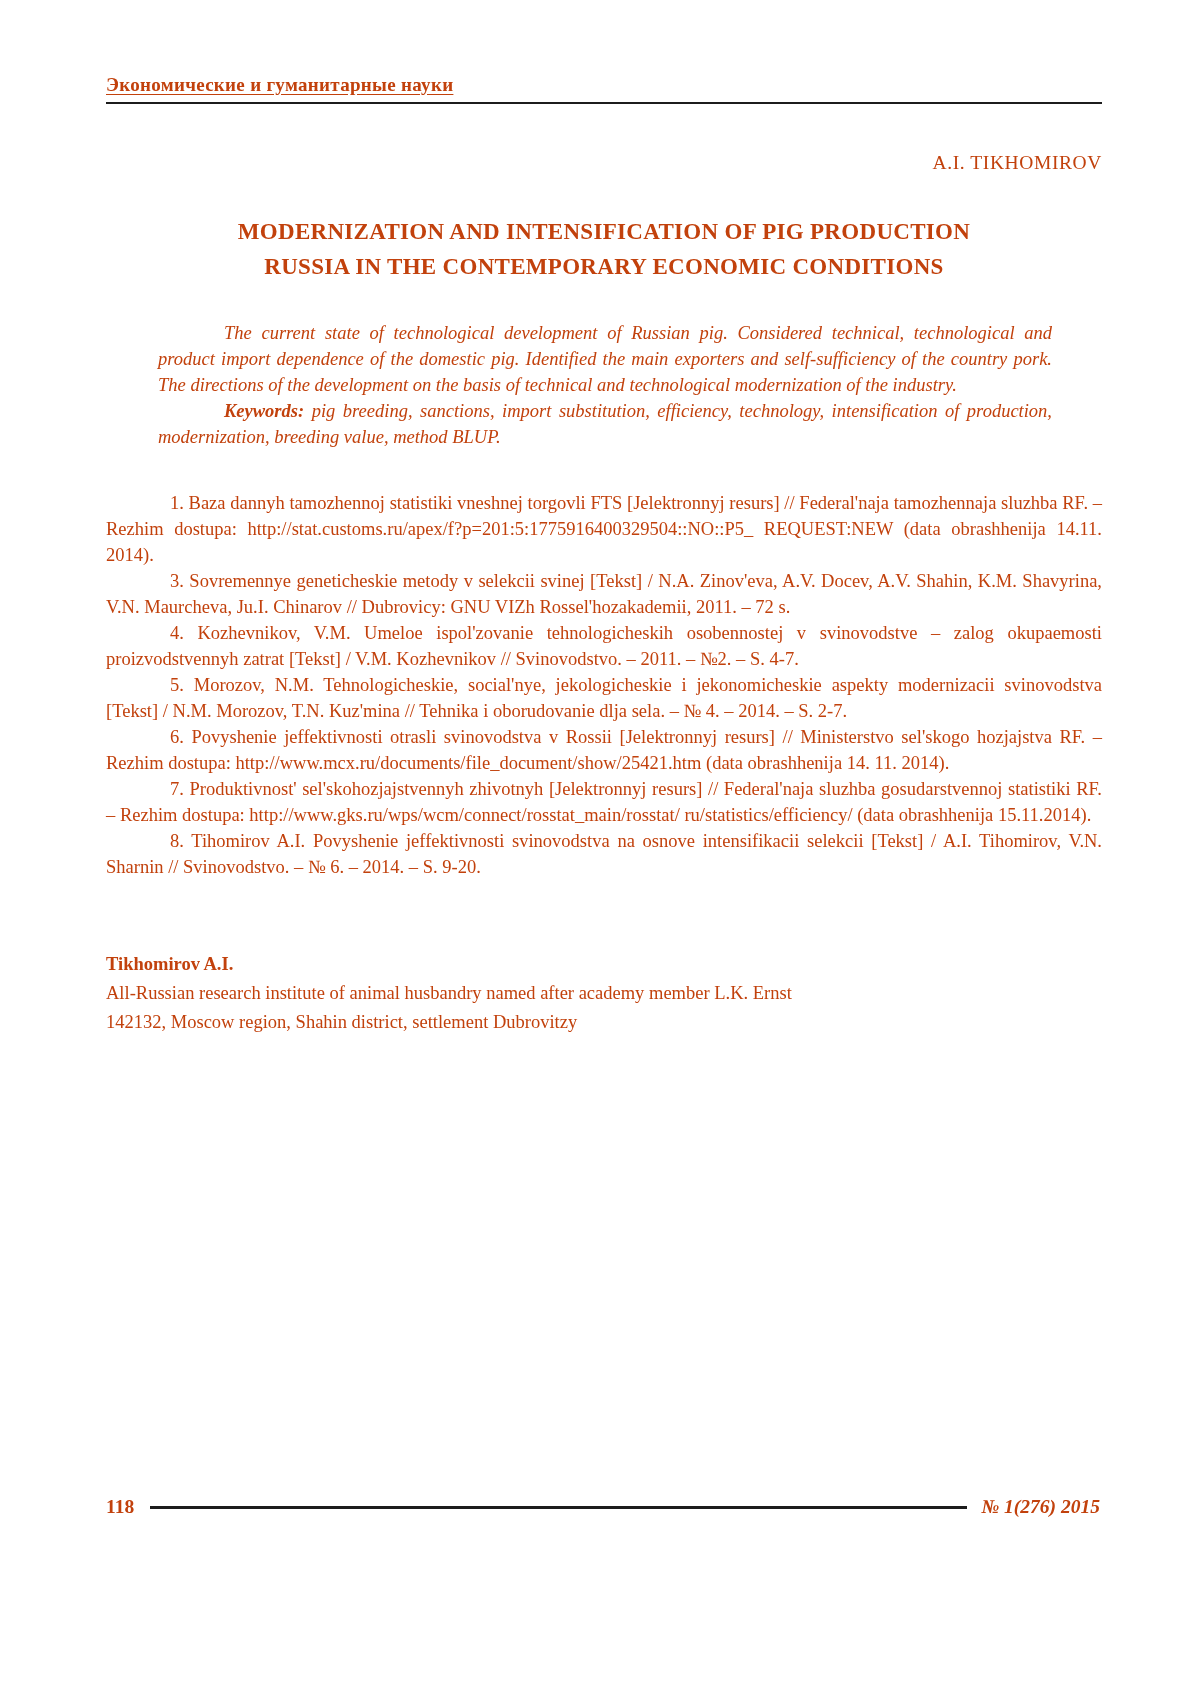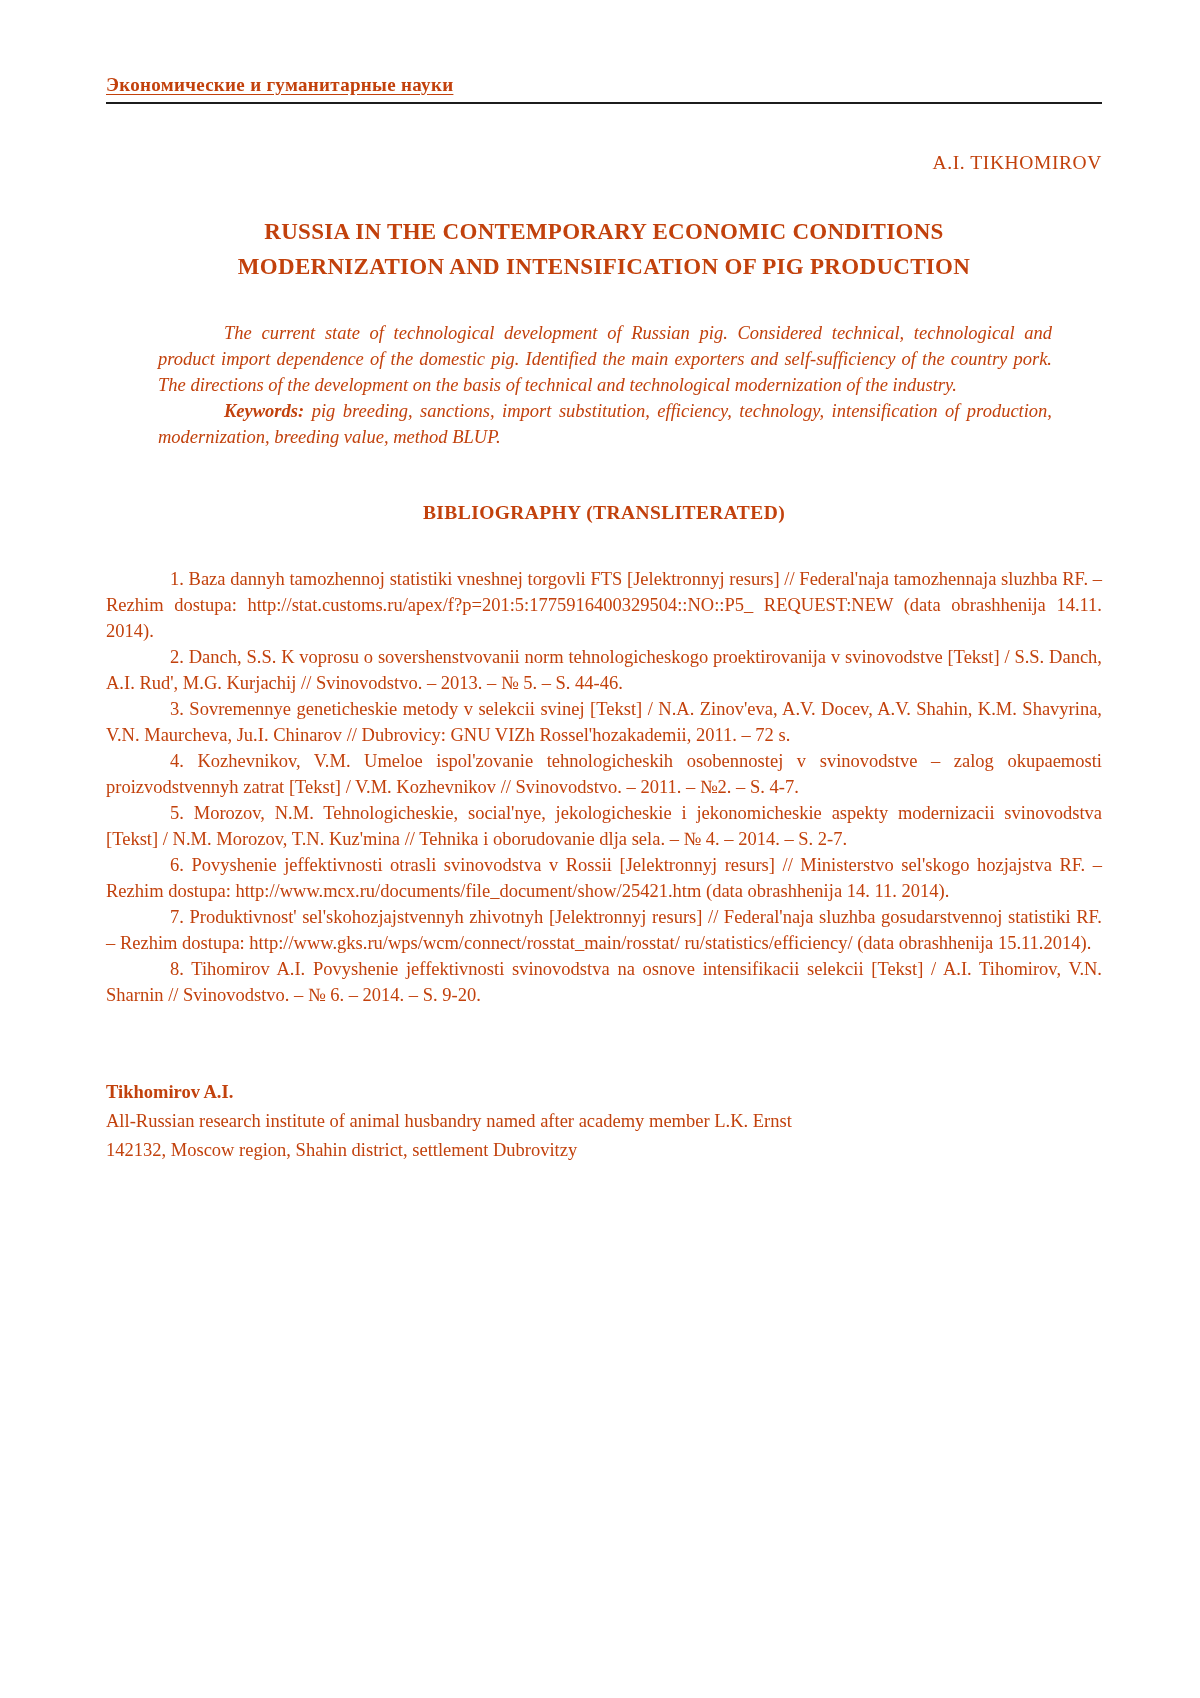--- a/index.html
+++ b/index.html
@@ -101,45 +101,48 @@
 <div class="page">
   <div class="content">
 
     <div class="journal-header">
       <span class="header-text">Экономические и гуманитарные науки</span>
     </div>
 
     <div class="author-line">A.I. TIKHOMIROV</div>
 
     <div class="paper-title">
+      <div>MODERNIZATION AND INTENSIFICATION OF PIG PRODUCTION</div>
       <div>RUSSIA IN THE CONTEMPORARY ECONOMIC CONDITIONS</div>
-      <div>MODERNIZATION AND INTENSIFICATION OF PIG PRODUCTION</div>
     </div>
 
     <div class="abstract-block">
       <p class="abstract">The current state of technological development of Russian pig. Considered technical, technological and product import dependence of the domestic pig. Identified the main exporters and self-sufficiency of the country pork. The directions of the development on the basis of technical and technological modernization of the industry.</p>
       <p class="keywords">
         <span class="kw-label">Keywords:</span><span> pig breeding, sanctions, import substitution, efficiency, technology, intensification of production, modernization, breeding value, method BLUP.</span>
       </p>
     </div>
 
-    <div class="bib-heading">BIBLIOGRAPHY (TRANSLITERATED)</div>
 
     <div class="bib-list">
       <p class="bib-entry">1. Baza dannyh tamozhennoj statistiki vneshnej torgovli FTS [Jelektronnyj resurs] // Federal'naja tamozhennaja sluzhba RF. – Rezhim dostupa: http://stat.customs.ru/apex/f?p=201:5:1775916400329504::NO::P5_ REQUEST:NEW (data obrashhenija 14.11. 2014).</p>
-      <p class="bib-entry">2. Danch, S.S. K voprosu o sovershenstvovanii norm tehnologicheskogo proektirovanija v svinovodstve [Tekst] / S.S. Danch, A.I. Rud', M.G. Kurjachij // Svinovodstvo. – 2013. – № 5. – S. 44-46.</p>
       <p class="bib-entry">3. Sovremennye geneticheskie metody v selekcii svinej [Tekst] / N.A. Zinov'eva, A.V. Docev, A.V. Shahin, K.M. Shavyrina, V.N. Maurcheva, Ju.I. Chinarov // Dubrovicy: GNU VIZh Rossel'hozakademii, 2011. – 72 s.</p>
       <p class="bib-entry">4. Kozhevnikov, V.M. Umeloe ispol'zovanie tehnologicheskih osobennostej v svinovodstve – zalog okupaemosti proizvodstvennyh zatrat [Tekst] / V.M. Kozhevnikov // Svinovodstvo. – 2011. – №2. – S. 4-7.</p>
       <p class="bib-entry">5. Morozov, N.M. Tehnologicheskie, social'nye, jekologicheskie i jekonomicheskie aspekty modernizacii svinovodstva [Tekst] / N.M. Morozov, T.N. Kuz'mina // Tehnika i oborudovanie dlja sela. – № 4. – 2014. – S. 2-7.</p>
       <p class="bib-entry">6. Povyshenie jeffektivnosti otrasli svinovodstva v Rossii [Jelektronnyj resurs] // Ministerstvo sel'skogo hozjajstva RF. – Rezhim dostupa: http://www.mcx.ru/documents/file_document/show/25421.htm (data obrashhenija 14. 11. 2014).</p>
       <p class="bib-entry">7. Produktivnost' sel'skohozjajstvennyh zhivotnyh [Jelektronnyj resurs] // Federal'naja sluzhba gosudarstvennoj statistiki RF. – Rezhim dostupa: http://www.gks.ru/wps/wcm/connect/rosstat_main/rosstat/ ru/statistics/efficiency/ (data obrashhenija 15.11.2014).</p>
       <p class="bib-entry">8. Tihomirov A.I. Povyshenie jeffektivnosti svinovodstva na osnove intensifikacii selekcii [Tekst] / A.I. Tihomirov, V.N. Sharnin // Svinovodstvo. – № 6. – 2014. – S. 9-20.</p>
     </div>
 
     <div class="contact-block">
       <div class="contact-name">Tikhomirov A.I.</div>
       <div>All-Russian research institute of animal husbandry named after academy member L.K. Ernst</div>
       <div>142132, Moscow region, Shahin district, settlement Dubrovitzy</div>
     </div>
 
   </div>
 
+  <div class="page-footer">
+    <span class="footer-page-number">118</span>
+    <span class="footer-rule"></span>
+    <span class="footer-issue">№ 1(276) 2015</span>
+  </div>
 </div>
 
 </body></html>

